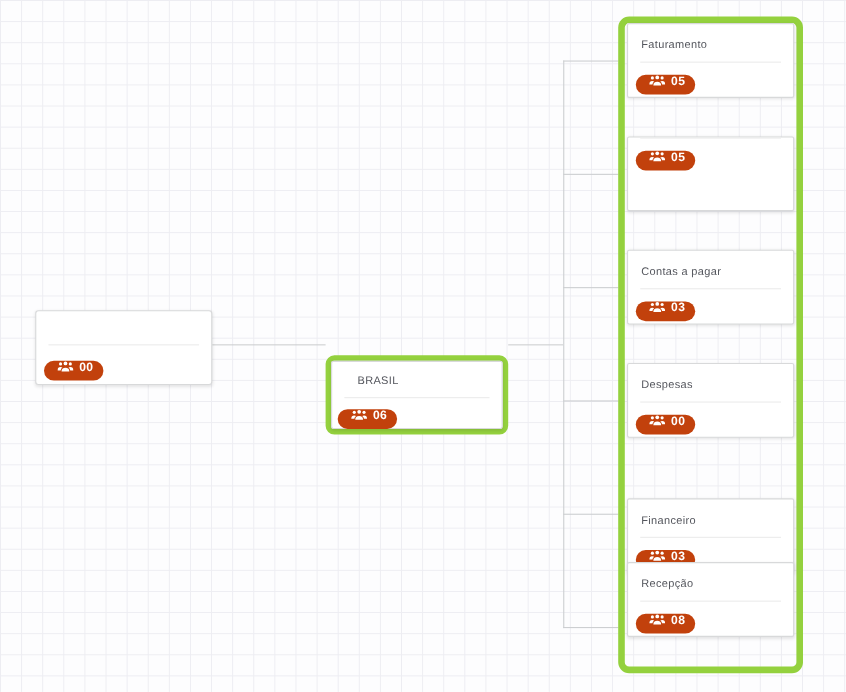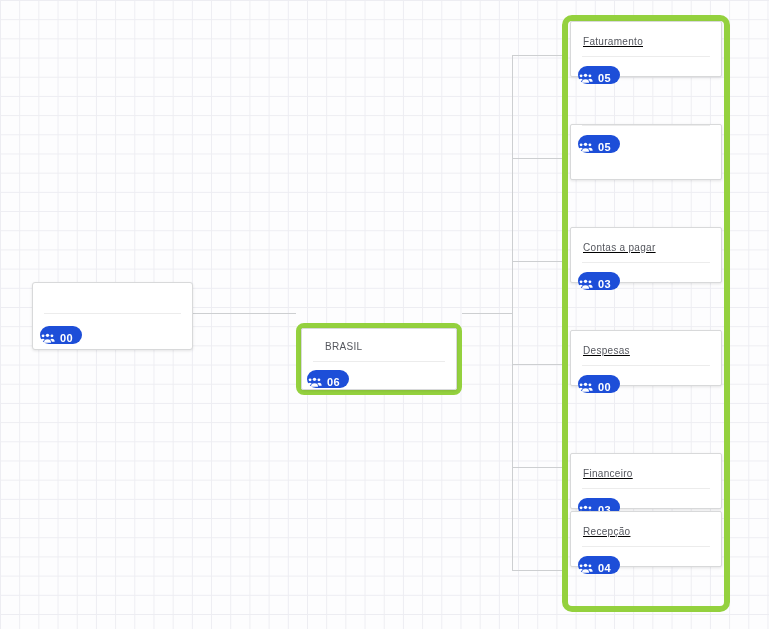--- a/index.html
+++ b/index.html
@@ -33,26 +33,26 @@
     letter-spacing:0.3px;
     color:#54565d;
     height:34px;
     white-space:nowrap;
     overflow:hidden;
   }
   .divider{border-top:1px solid #ececec;margin:0 11px;}
   .badge-row{padding:9px 0 0 7px;}
   .badge{
     display:inline-flex;
-    align-items:flex-end;
+    align-items:flex-start;
     gap:5px;
     box-sizing:border-box;
     height:18px;
-    padding:0 9px 0 0;
-    background:#1d4ed8;
+    padding:0 9px 0 12px;
+    background:#c2410c;
     border-radius:9px;
     color:#ffffff;
     font-size:11px;
     font-weight:bold;
     letter-spacing:0.4px;
   }
   .badge svg{display:block;fill:#ffffff;}
 
   
   .root-card{left:32px;top:282px;width:161px;height:68px;}
@@ -75,21 +75,21 @@
 
   
   .group{
     position:absolute;
     left:562px;top:15px;width:168px;height:597px;
     box-sizing:border-box;
     border:6px solid #94d13e;
     border-radius:10px;
     background:transparent;
   }
-  .group .card{left:2px;width:152px;height:56px;border-radius:2px;text-decoration:underline;}
+  .group .card{left:2px;width:152px;height:68px;border-radius:2px;}
 </style>
 </head>
 <body>
 
 <div class="canvas">
 
   <div class="connector h" style="left:193px;top:313px;width:103px;"></div>
   <div class="connector h" style="left:462px;top:313px;width:50px;"></div>
   <div class="connector v" style="left:512px;top:55px;height:516px;"></div>
   <div class="connector h" style="left:512px;top:55px;width:50px;"></div>
@@ -234,19 +234,19 @@
       <div class="badge-row">
         <span class="badge">
           <svg viewBox="0 0 22 15" width="15" height="11">
             <circle cx="4.5" cy="3.6" r="2.1"></circle>
               <circle cx="17.5" cy="3.6" r="2.1"></circle>
               <circle cx="11" cy="2.9" r="2.5"></circle>
             <path d="M0.5 12.2 q0 -4.4 4 -4.4 q1.4 0 2.4 0.7 q-2.1 1.5 -2.3 3.7 z"></path>
             <path d="M21.5 12.2 q0 -4.4 -4 -4.4 q-1.4 0 -2.4 0.7 q2.1 1.5 2.3 3.7 z"></path>
             <path d="M5.8 13.6 q0 -5 5.2 -5 q5.2 0 5.2 5 z"></path>
           </svg>
-          <span>04</span>
+          <span>08</span>
         </span>
       </div>
     </div>
 
   </div>
 </div>
 
 </body></html>

